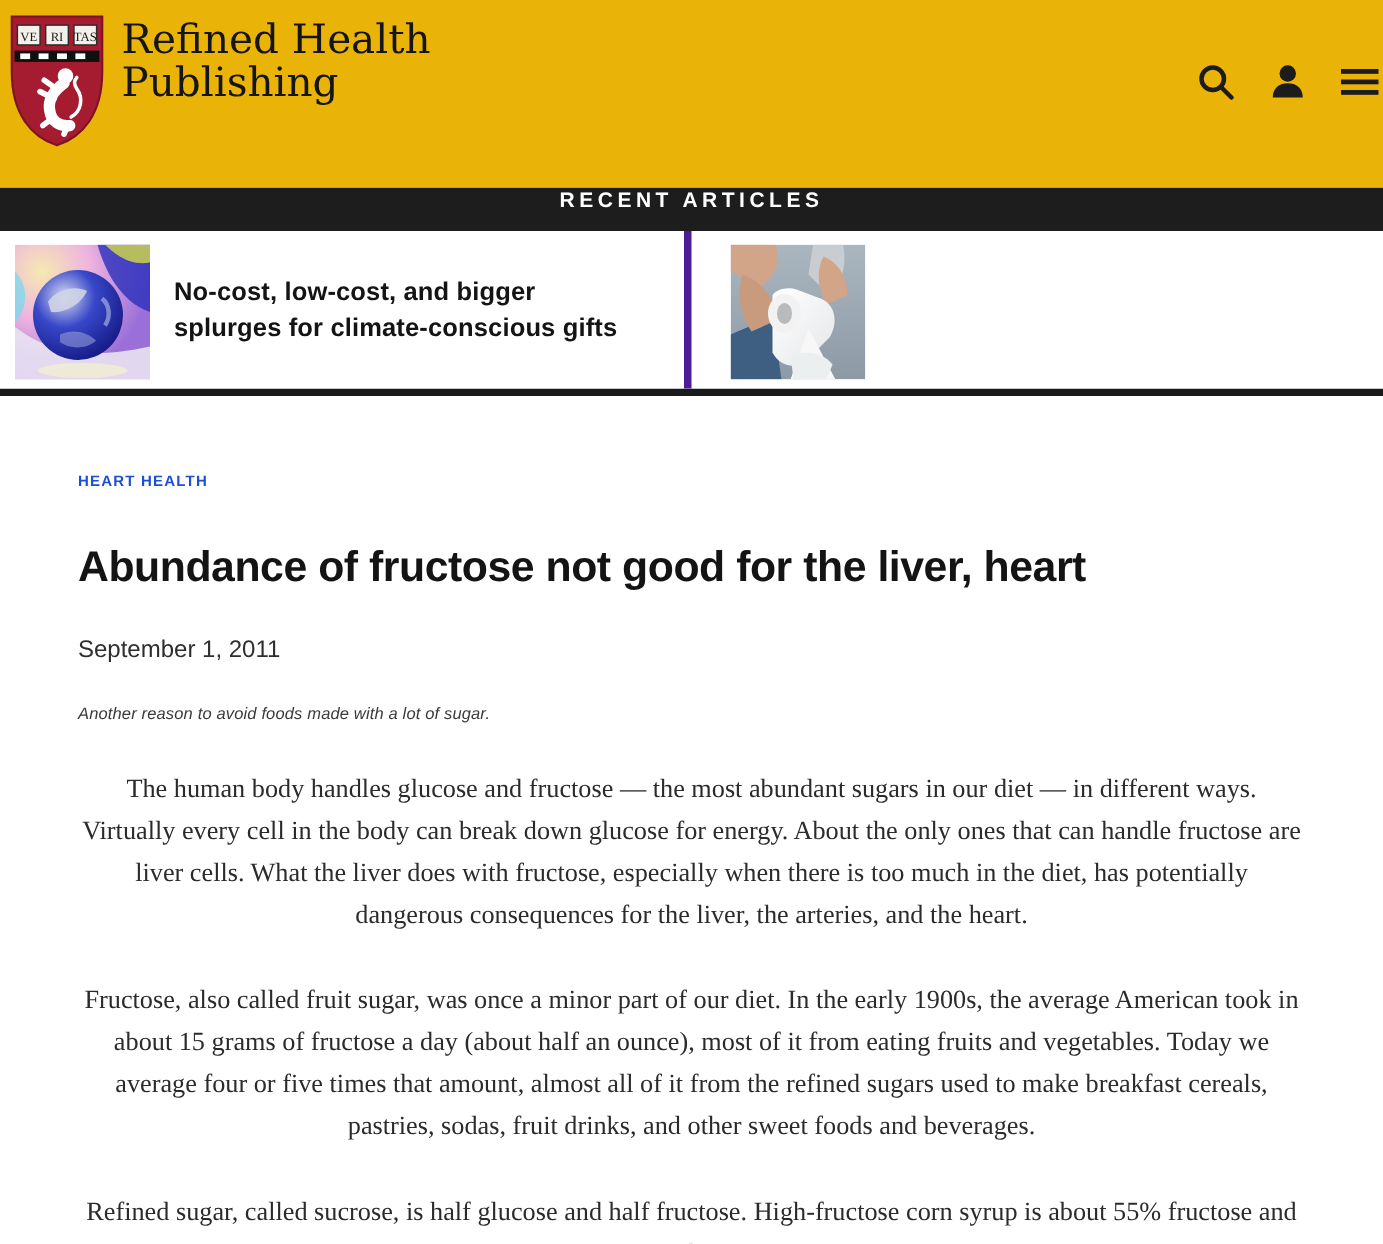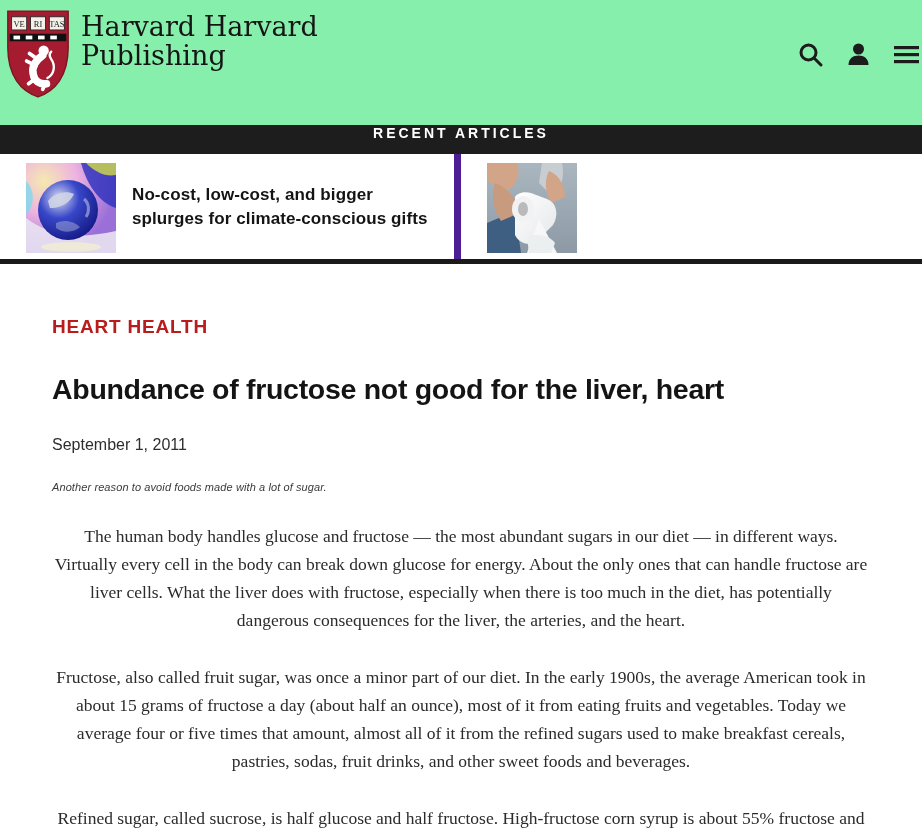--- a/index.html
+++ b/index.html
@@ -7,21 +7,21 @@
   body {
     width: 922px; height: 829px;
     font-family: "Liberation Sans", sans-serif;
     color: #1a1a1a;
     overflow: hidden;
   }
   .page { width: 922px; height: 829px; position: relative; background: #fff; }
 
   
   .site-header {
-    height: 125px; position: relative; background: #86efac;
+    height: 125px; position: relative; background: #eab308;
   }
   .logo {
     position: absolute; left: 5px; top: 8px;
     display: flex; align-items: flex-start; text-decoration: none; color: #1a1a1a;
     cursor: pointer;
   }
   .shield { width: 66px; height: 92px; display: block; }
   .logo-text { margin-left: 10px; padding-top: 4px; }
   .logo-title {
     font-family: "DejaVu Serif", serif;
@@ -50,41 +50,41 @@
   }
 
   
   .teasers {
     height: 105px; display: flex; background: #fff; position: relative;
   }
   .teaser {
     width: 461px; display: flex; align-items: center;
     text-decoration: none; color: #1a1a1a; cursor: pointer;
   }
-  .teaser-1 { padding-left: 26px; border-right: 7px solid #4c1d95; }
+  .teaser-1 { padding-left: 10px; border-right: 5px solid #4c1d95; }
   .teaser-2 { padding-left: 26px; }
   .thumb {
     width: 90px; height: 90px; flex: 0 0 90px; margin-top: 2px;
     overflow: hidden; position: relative;
   }
   .thumb svg { display: block; }
   .teaser-title {
     font-size: 17px; font-weight: 700; line-height: 24px;
     color: #141414; letter-spacing: 0.1px;
   }
   .teaser-1 .teaser-title { margin-left: 16px; max-width: 308px; }
   .teaser-2 .teaser-title { margin-left: 17px; max-width: 320px; }
 
   
   .thick-rule { height: 5px; background: #1a1a1a; }
 
   
   .article { padding: 52px 52px 0 52px; }
   .eyebrow {
-    color: #b91c1c; font-size: 19px; font-weight: 700;
+    color: #1d4ed8; font-size: 10px; font-weight: 700;
     letter-spacing: 0.8px;
   }
   .article h1 {
     margin-top: 35px;
     font-size: 28.5px; font-weight: 700; letter-spacing: -0.3px;
     color: #141414;
   }
   .article .date {
     margin-top: 30px; font-size: 16px; color: #2e2e2e;
   }
@@ -130,21 +130,21 @@
           <path d="M40,50 C33,55 28,62 30,70 C31,77 37,81 44,80" stroke-width="8"></path>
           <path d="M36,55 L26,48" stroke-width="4"></path>
           <path d="M33,61 L23,56" stroke-width="4"></path>
           <path d="M33,74 L25,80" stroke-width="4"></path>
           <path d="M43,79 L40,86" stroke-width="4"></path>
           <path d="M45,74 C52,70 54,61 49,54 C47,51 47,48 49,46" stroke-width="2.5"></path>
         </g>
       </svg>
       <div class="logo-text">
         <div class="logo-title">
-          <div>Harvard Harvard</div>
+          <div>Refined Health</div>
           <div>Publishing</div>
         </div>
       </div>
     </a>
 
     <div class="header-icons">
       <svg class="hicon" viewBox="0 0 27 27">
         <circle cx="11.5" cy="11.5" r="7.5" fill="none" stroke="#1c1c1c" stroke-width="3"></circle>
         <line x1="17" y1="17" x2="24" y2="24" stroke="#1c1c1c" stroke-width="3" stroke-linecap="round"></line>
       </svg>

